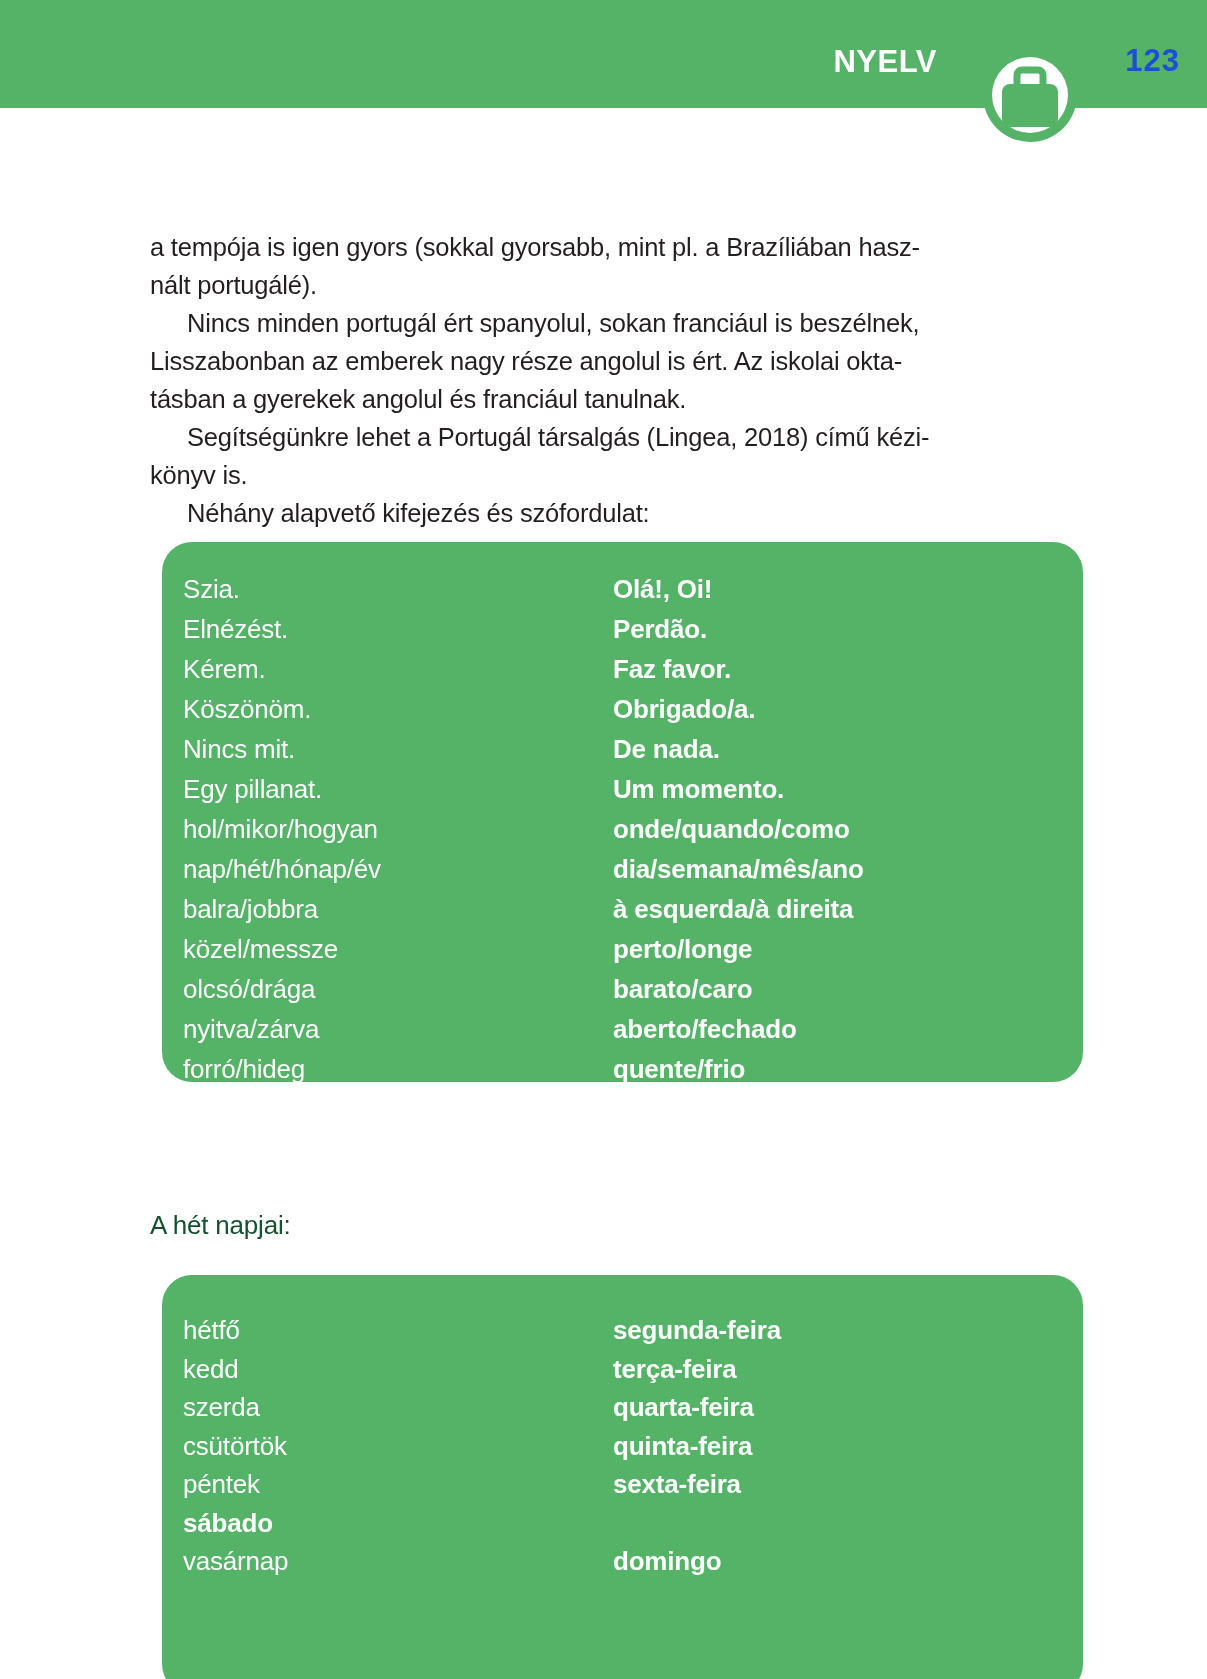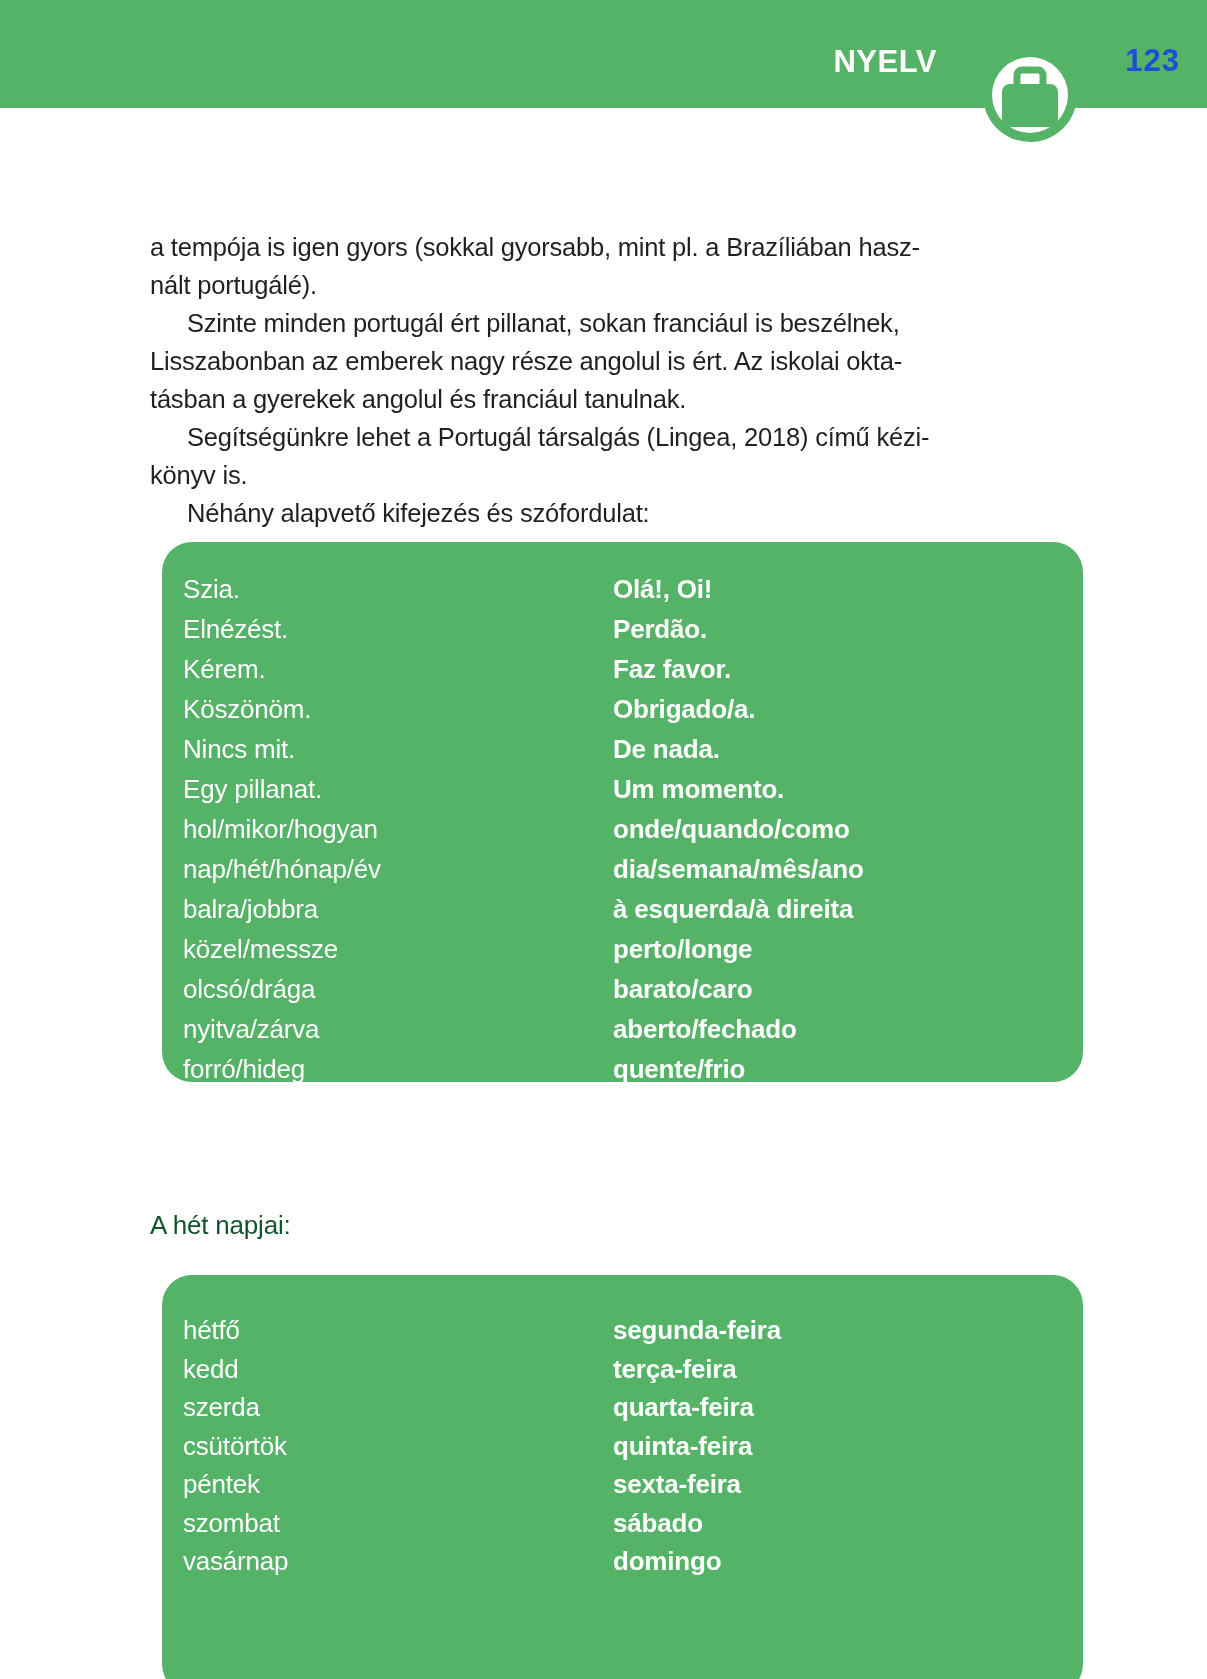--- a/index.html
+++ b/index.html
@@ -60,21 +60,21 @@
 <svg class="header-icon" viewBox="0 0 94 94" xmlns="http://www.w3.org/2000/svg">
   <circle cx="47" cy="47" r="47" fill="#55b368"></circle>
   <circle cx="47" cy="47" r="38" fill="#ffffff"></circle>
   <rect x="34" y="22" width="26" height="20" rx="5" fill="none" stroke="#55b368" stroke-width="7"></rect>
   <rect x="19" y="36" width="56" height="43" rx="8" fill="#55b368"></rect>
 </svg>
 
 <div class="body-text">
   <div class="line">a tempója is igen gyors (sokkal gyorsabb, mint pl. a Brazíliában hasz-</div>
   <div class="line">nált portugálé).</div>
-  <div class="line indent">Szinte minden portugál ért pillanat, sokan franciául is beszélnek,</div>
+  <div class="line indent">Nincs minden portugál ért spanyolul, sokan franciául is beszélnek,</div>
   <div class="line">Lisszabonban az emberek nagy része angolul is ért. Az iskolai okta-</div>
   <div class="line">tásban a gyerekek angolul és franciául tanulnak.</div>
   <div class="line indent"><span>Segítségünkre lehet a </span><span class="it">Portugál társalgás</span><span> (Lingea, 2018) című kézi-</span></div>
   <div class="line">könyv is.</div>
   <div class="line indent">Néhány alapvető kifejezés és szófordulat:</div>
 </div>
 
 <div class="box phrase-box">
   <div class="row">
       <span class="hu">Szia.</span>
@@ -151,20 +151,19 @@
     </div>
   <div class="row">
       <span class="hu">csütörtök</span>
       <span class="pt">quinta-feira</span>
     </div>
   <div class="row">
       <span class="hu">péntek</span>
       <span class="pt">sexta-feira</span>
     </div>
   <div class="row">
-      <span class="hu">szombat</span>
       <span class="pt">sábado</span>
     </div>
   <div class="row">
       <span class="hu">vasárnap</span>
       <span class="pt">domingo</span>
     </div>
 </div>
 
 </body></html>

